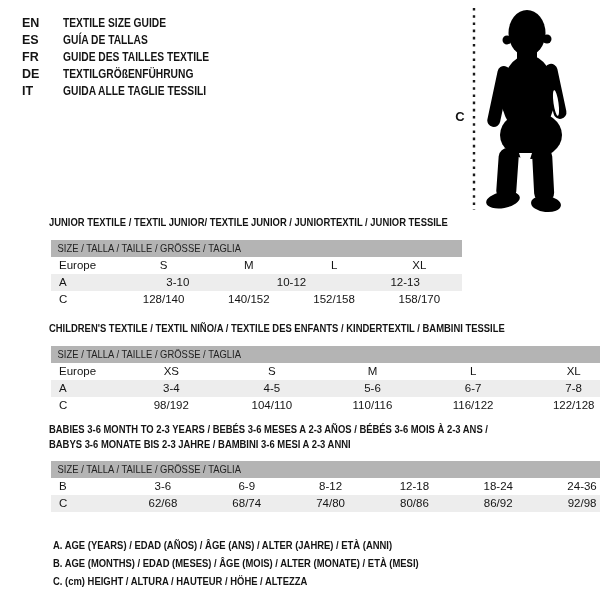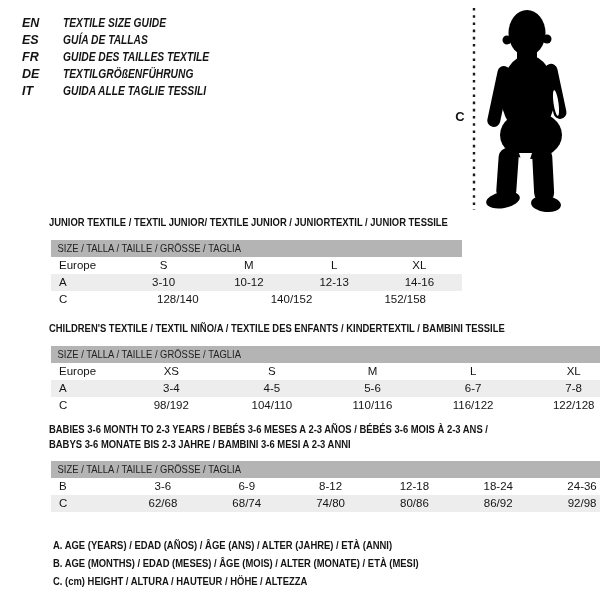--- a/index.html
+++ b/index.html
@@ -5,21 +5,21 @@
   html,body{margin:0;padding:0;}
   body{
     width:600px;height:600px;position:relative;overflow:hidden;
     background:#ffffff;color:var(--text,#141414);
     font-family:"Liberation Sans", sans-serif;
     -webkit-font-smoothing:antialiased;
   }
   .cond{display:inline-block;transform:scaleX(0.82);transform-origin:0 50%;white-space:nowrap;}
 
   
-  .lang-block{position:absolute;left:22px;top:15px;font-style:italic;}
+  .lang-block{position:absolute;left:22px;top:15px;}
   .lang-row{display:flex;height:17px;line-height:17px;font-weight:bold;font-size:12.5px;}
   .lang-code{width:41px;}
 
   
   .figure-block{position:absolute;left:440px;top:0;width:160px;height:220px;}
 
   
   .sec-title{position:absolute;left:21px;font-weight:bold;font-size:11.5px;line-height:15px;margin-left:28px;}
 
   
@@ -106,27 +106,27 @@
     <span class="cell">S</span>
     <span class="cell">M</span>
     <span class="cell">L</span>
     <span class="cell">XL</span>
   </div>
   <div class="tr shaded">
     <span class="lbl">A</span>
     <span class="cell">3-10</span>
     <span class="cell">10-12</span>
     <span class="cell">12-13</span>
-    <span class="cell">14-16</span>
   </div>
   <div class="tr">
     <span class="lbl">C</span>
     <span class="cell">128/140</span>
     <span class="cell">140/152</span>
     <span class="cell">152/158</span>
+    <span class="cell">158/170</span>
   </div>
 </div>
 
 <div class="sec-title" style="top:321px;">
   <span class="cond">CHILDREN'S TEXTILE / TEXTIL NIÑO/A / TEXTILE DES ENFANTS / KINDERTEXTIL / BAMBINI TESSILE</span>
 </div>
 <div class="tbl wide" style="top:346px;">
   <div class="tr hdr">
     <span class="cond">SIZE / TALLA / TAILLE / GRÖSSE / TAGLIA</span>
   </div>

